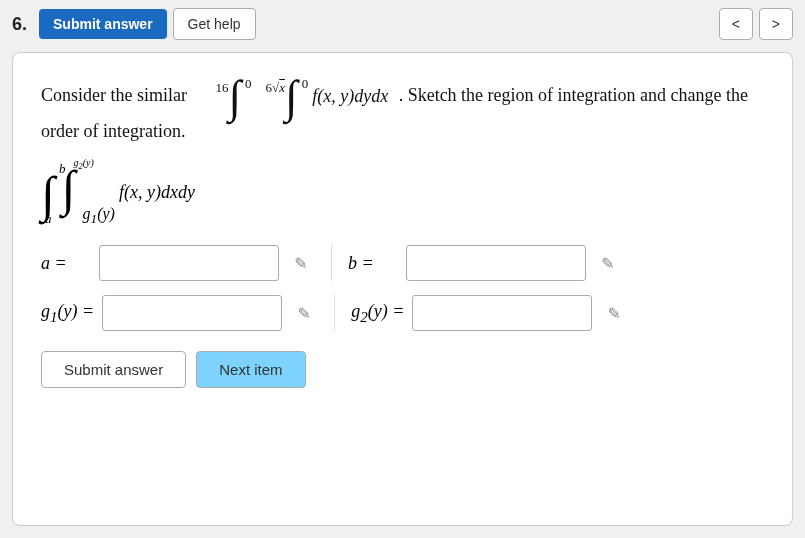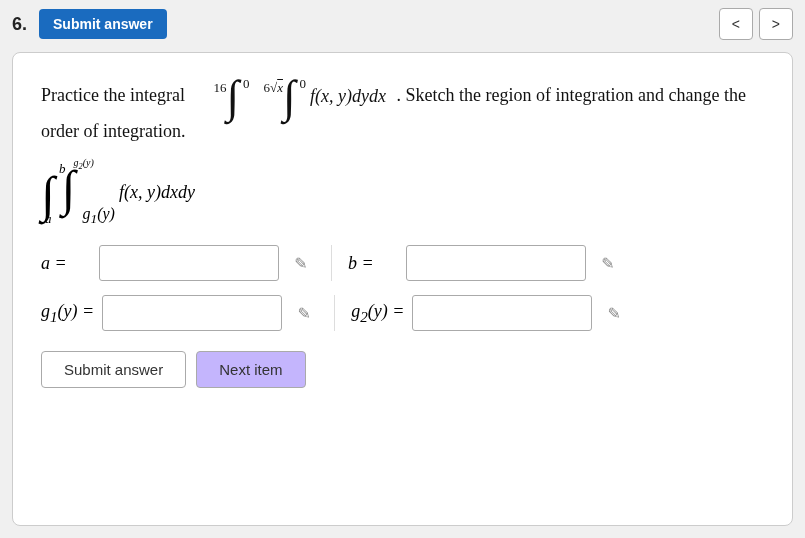--- a/index.html
+++ b/index.html
@@ -146,47 +146,48 @@
       background: white;
       color: #333;
       border: 1px solid #aaa;
       border-radius: 4px;
       padding: 9px 22px;
       font-size: 15px;
       font-family: Arial, sans-serif;
       cursor: pointer;
     }
     .btn-next-item {
-      background: #c4b5fd;
+      background: #7dd3fc;
       color: #333;
       border: 1px solid #aaa;
       border-radius: 4px;
       padding: 9px 22px;
       font-size: 15px;
       font-family: Arial, sans-serif;
       cursor: pointer;
     }
   </style>
 </head>
 <body>
 
 <div class="page-wrapper">
 
   <div class="toolbar">
     <span class="question-number">6.</span>
     <button class="btn-submit-answer">Submit answer</button>
+    <button class="btn-get-help">Get help</button>
     <div class="toolbar-spacer"></div>
     <button class="nav-btn">&lt;</button>
     <button class="nav-btn">&gt;</button>
   </div>
 
   <div class="content-card">
 
     <div class="problem-text">
-      <span>Practice the integral</span>
+      <span>Consider the similar</span>
       
       <span style="display:inline-flex; align-items:flex-start; margin: 0 6px; position:relative; vertical-align:middle;">
 
         <span style="display:inline-flex; flex-direction:row; align-items:flex-start; position:relative;">
           <span style="font-size:13px; margin-left:18px; margin-bottom:-4px;">16</span>
           <span style="font-size:46px; line-height:0.85; font-style:italic;">∫</span>
           <span style="font-size:13px; margin-left:4px; margin-top:-4px;">0</span>
         </span>
 
         <span style="display:inline-flex; flex-direction:row; align-items:flex-start; position:relative; margin-left:-4px;">

